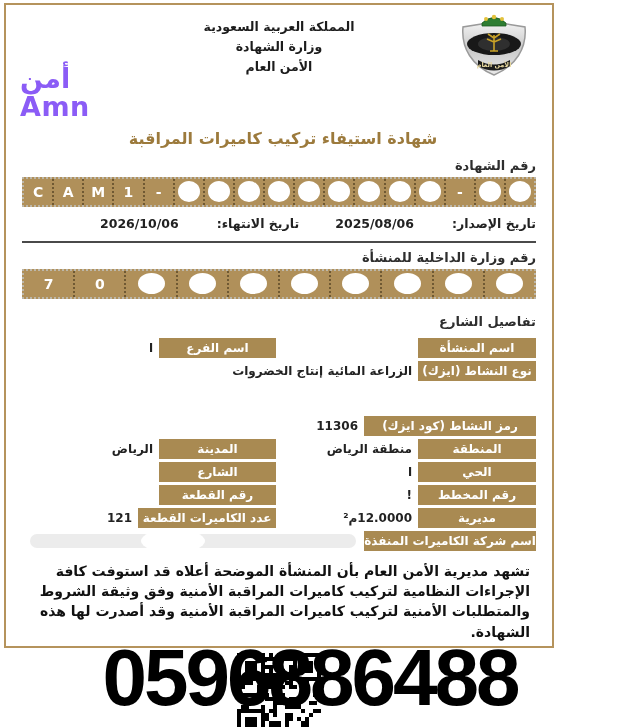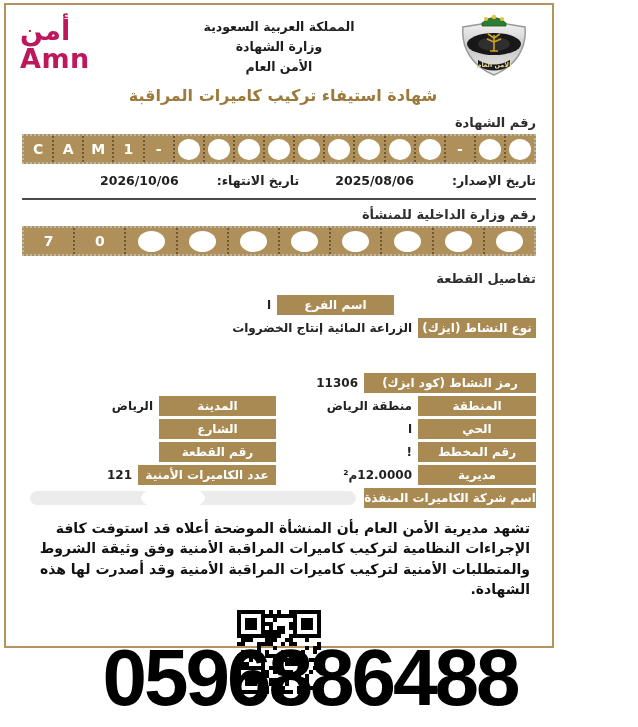--- a/index.html
+++ b/index.html
@@ -6,21 +6,21 @@
   body{
     width:638px;height:727px;position:relative;background:#fff;overflow:hidden;
     font-family:"DejaVu Sans",sans-serif;
   }
   .frame{
     position:absolute;left:4px;top:3px;width:550px;height:645px;
     border:2px solid #b5935c;background:#fff;box-sizing:border-box;
   }
   
   .hdr{display:flex;justify-content:space-between;align-items:flex-start;padding:8px 14px 0 14px;direction:ltr;}
-  .brand{color:#be185d;line-height:1.05;padding-top:4px;width:120px;}
+  .brand{color:#8b5cf6;line-height:1.05;padding-top:4px;width:120px;margin-top:48px;}
   .brand .ar{font-size:27px;font-weight:bold;}
   .brand .en{font-size:27px;font-weight:bold;letter-spacing:.5px;}
   .ministry{text-align:center;font-weight:bold;font-size:12.5px;color:#1c1c1c;line-height:1.6;padding-top:4px;}
   .emblem{width:120px;display:flex;justify-content:flex-end;}
   .title{
     text-align:center;color:#9c7a3c;font-weight:bold;font-size:16px;margin-top:7px;direction:rtl;padding-left:8px;
   }
   
   .seclabel{direction:rtl;text-align:right;font-weight:bold;font-size:13px;color:#2e2e2e;margin:10px 16px 4px 16px;}
   
@@ -188,24 +188,25 @@
         <span class="oval"></span>
       </div>
       <div class="cell">
         <span class="oval"></span>
       </div>
       <div class="cell">
         <span class="oval"></span>
       </div>
     </div>
 
-  <div class="seclabel" style="margin-top:15px;">تفاصيل القطعة</div>
+  <div class="seclabel" style="margin-top:15px;">تفاصيل الشارع</div>
   <div class="details">
 
     <div class="drow">
+      <span class="lbl w1">اسم المنشأة</span>
       <span class="val vr"></span>
       <span class="lbl w2">اسم الفرع</span>
       <span class="val vl">ا</span>
     </div>
 
     <div class="drow">
       <span class="lbl w1">نوع النشاط (ايزك)</span>
       <span class="val vl">الزراعة المائية إنتاج الخضروات</span>
     </div>
 
@@ -233,21 +234,21 @@
     <div class="drow">
       <span class="lbl w1">رقم المخطط</span>
       <span class="val vr">!</span>
       <span class="lbl w2">رقم القطعة</span>
       <span class="val vl"></span>
     </div>
 
     <div class="drow">
       <span class="lbl w1">مديرية</span>
       <span class="val vr">12.0000م²</span>
-      <span class="lbl w2b">عدد الكاميرات الأمنية</span>
+      <span class="lbl w2b">عدد الكاميرات القطعة</span>
       <span class="val vl">121</span>
     </div>
 
     <div class="drow">
       <span class="lbl w1c">اسم شركة الكاميرات المنفذة</span>
       <span class="redactbar"></span>
     </div>
   </div>
 
   <div class="attest">تشهد مديرية الأمن العام بأن المنشأة الموضحة أعلاه قد استوفت كافة الإجراءات النظامية لتركيب كاميرات المراقبة الأمنية وفق وثيقة الشروط والمتطلبات الأمنية لتركيب كاميرات المراقبة الأمنية وقد أصدرت لها هذه الشهادة.</div>

